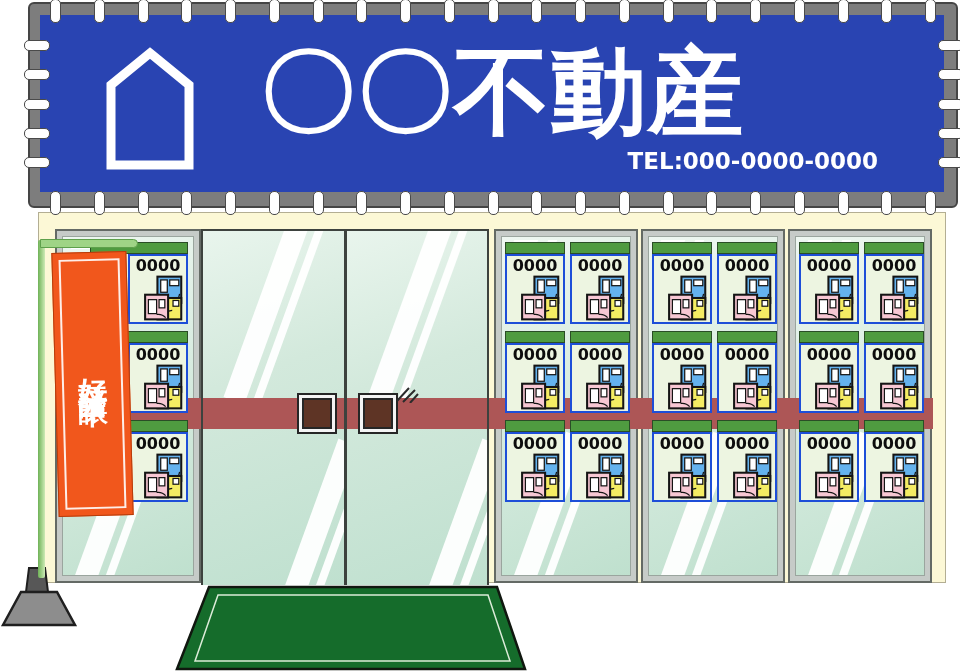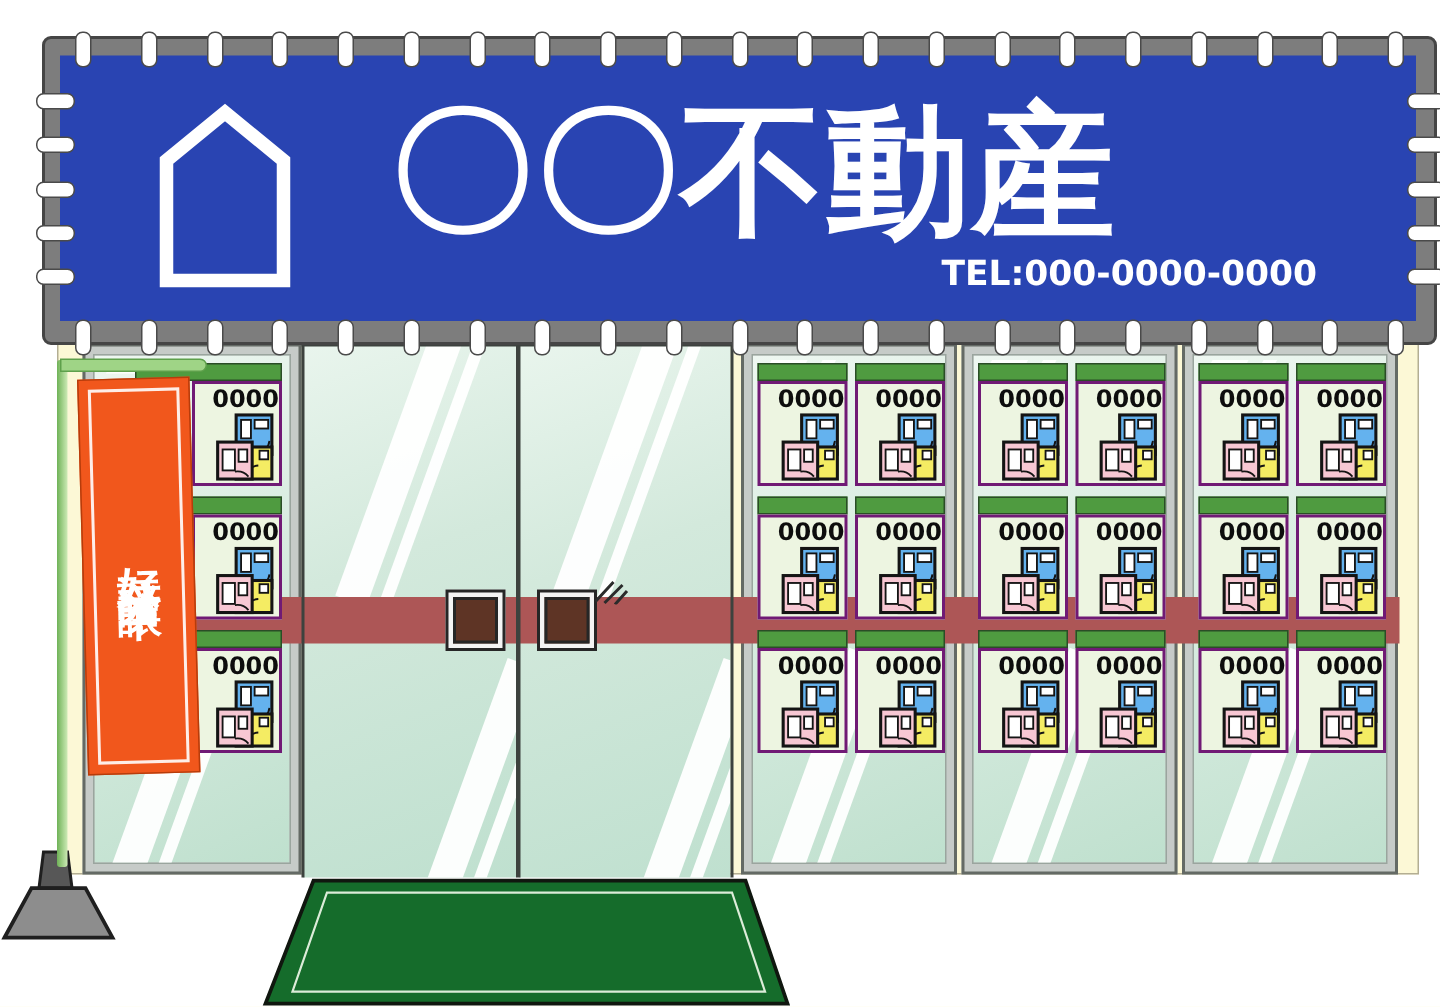--- a/index.html
+++ b/index.html
@@ -36,34 +36,34 @@
   .band{position:absolute;left:60px;top:398px;width:873px;height:31px;background:#ad5656;z-index:5;}
 
   
   .handle{position:absolute;top:393px;width:40px;height:41px;background:#f4f4f4;
           border:2px solid #262626;box-sizing:border-box;z-index:7;}
   .handle .inner{position:absolute;inset:3px;background:#5e3425;border:2px solid #262626;}
   .motion{position:absolute;left:394px;top:379px;z-index:8;}
 
   
   .shelf,.g-head{height:12px;background:#4f9b40;border:1px solid #2a4d26;box-sizing:border-box;}
-  .card{width:60px;height:70px;background:#edf5e1;border:2px solid #701a75;box-sizing:border-box;
-        display:flex;flex-direction:column;align-items:flex-end;}
+  .card{width:60px;height:70px;background:#edf5e1;border:2px solid #1d4ed8;box-sizing:border-box;
+        display:flex;flex-direction:column;align-items:center;}
   .price{font-size:16px;font-weight:bold;color:#0d0d0d;line-height:1.15;margin-top:1px;letter-spacing:0;}
   .plan{width:42px;height:46px;align-self:flex-end;margin-right:1px;}
   .rack{position:absolute;left:90px;top:242px;width:98px;z-index:6;}
   .rack-item{margin-bottom:7px;}
   .rack-item .shelf{width:98px;}
   .rack-item .card{margin-left:auto;}
   .grid{position:absolute;top:242px;display:grid;grid-template-columns:60px 60px;gap:7px 5px;z-index:6;}
   .g-item{width:60px;}
 
   
   .banner{position:absolute;left:28px;top:2px;width:930px;height:206px;background:#7d7d7d;
-          border:2px solid #454545;border-radius:6px;box-sizing:border-box;z-index:20;margin-top:22px;}
+          border:2px solid #454545;border-radius:6px;box-sizing:border-box;z-index:20;}
   .banner-blue{position:absolute;left:10px;top:11px;right:12px;bottom:14px;background:#2944b2;}
   .tie-row{position:absolute;left:20px;right:20px;height:22px;display:flex;
            justify-content:space-between;z-index:22;}
   .tie-row.top{top:-5px;} .tie-row.bot{bottom:-7px;}
   .tie-row .tie{width:9px;height:22px;background:#fff;border:1px solid #4a4a4a;border-radius:5px;}
   .tie-col{position:absolute;top:36px;bottom:38px;width:24px;display:flex;flex-direction:column;
            justify-content:space-between;z-index:22;}
   .tie-col.lft{left:-6px;} .tie-col.rgt{right:-6px;}
   .tie-col .tie{width:24px;height:9px;background:#fff;border:1px solid #4a4a4a;border-radius:5px;}
   .house{position:absolute;left:74px;top:42px;}

